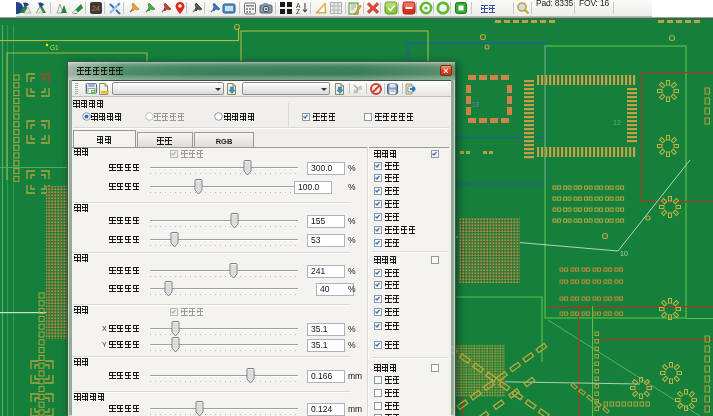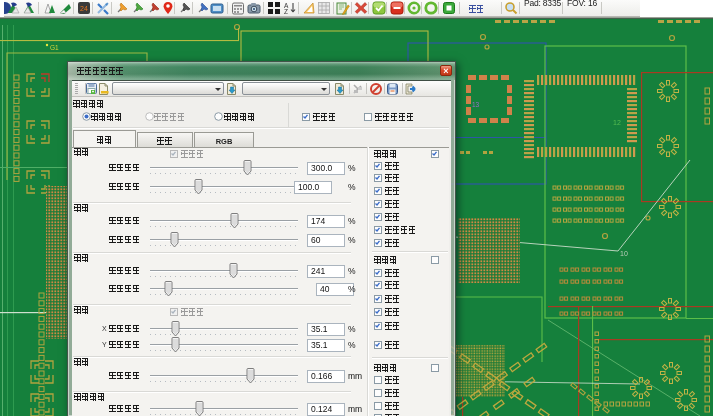--- a/index.html
+++ b/index.html
@@ -15,21 +15,21 @@
   linear-gradient(currentColor,currentColor) 0 1.6px/1px 3px no-repeat}
 .zh.grey{color:#9a9a9a}
 .zh.bold i{background:
   linear-gradient(currentColor,currentColor) 0 0/100% 1.2px no-repeat,
   linear-gradient(currentColor,currentColor) 0 3px/100% 1.2px no-repeat,
   linear-gradient(currentColor,currentColor) 0 100%/100% 1.2px no-repeat,
   linear-gradient(currentColor,currentColor) 3px 0/1.2px 100% no-repeat,
   linear-gradient(currentColor,currentColor) 0 1.6px/1.2px 3px no-repeat,
   linear-gradient(currentColor,currentColor) 100% 0/1px 100% no-repeat}
 
-#tbar{position:absolute;left:4px;top:0;width:636px;height:17px;background:linear-gradient(#fbfbfa,#ededea);border-bottom:1px solid #b8b8b4;white-space:nowrap;overflow:hidden}
+#tbar{position:absolute;left:16px;top:0;width:636px;height:17px;background:linear-gradient(#fbfbfa,#ededea);border-bottom:1px solid #b8b8b4;white-space:nowrap;overflow:hidden}
 #tbar .abs{line-height:0}
 .seltxt{color:#3a50a0}
 .seltxt .zh{color:#3a50a0}
 .tbtxt{font-size:8.5px;color:#222;line-height:1;letter-spacing:-0.2px}
 
 #pcb{position:absolute;left:0;top:17px}
 
 #dlg{position:absolute;left:67px;top:61px;width:389px;height:356px;font-size:8px;
  background:rgba(173,181,171,0.82);
  border:1px solid #44544a;box-shadow:2px 2px 8px rgba(0,0,20,.5), inset 0 0 0 1px rgba(255,255,255,.5)}
@@ -876,31 +876,31 @@
         <div class="abs" style="left:1px;top:56px;width:278px;height:1px;background:#fff"></div>
 <div class="abs" style="left:2px;top:57px"><b><span class="zh bold"><i></i><i></i></span></b></div>
 <div class="abs" style="left:37px;top:69.5px"><span class="zh"><i></i><i></i><i></i><i></i></span></div>
 <div class="abs" style="left:78px;top:73px;width:148px;height:1px;background:#9aa0a5"></div>
 <div class="abs" style="left:78px;top:74px;width:148px;height:1px;background:#fff"></div>
 <div class="abs tick" style="left:78px;top:79px;width:149px"></div>
 <svg class="abs" style="left:157.5px;top:66px" width="9" height="16">
           <path d="M1 1.5 Q1 0.5 2 0.5 L7 0.5 Q8 0.5 8 1.5 L8 11 L4.5 15 L1 11 Z" fill="#f2f2f2" stroke="#707070" stroke-width="0.9"></path>
           <path d="M2 2 L7 2 L7 10.5 L4.5 13.5 L2 10.5 Z" fill="#dcdcdc"></path>
         </svg>
-<div class="abs tbox" style="left:235px;top:67.5px">174</div>
+<div class="abs tbox" style="left:235px;top:67.5px">155</div>
 <div class="abs num9" style="left:276px;top:69.5px">%</div>
 <div class="abs" style="left:37px;top:88.5px"><span class="zh"><i></i><i></i><i></i><i></i></span></div>
 <div class="abs" style="left:78px;top:92px;width:148px;height:1px;background:#9aa0a5"></div>
 <div class="abs" style="left:78px;top:93px;width:148px;height:1px;background:#fff"></div>
 <div class="abs tick" style="left:78px;top:98px;width:149px"></div>
 <svg class="abs" style="left:97.5px;top:85px" width="9" height="16">
           <path d="M1 1.5 Q1 0.5 2 0.5 L7 0.5 Q8 0.5 8 1.5 L8 11 L4.5 15 L1 11 Z" fill="#f2f2f2" stroke="#707070" stroke-width="0.9"></path>
           <path d="M2 2 L7 2 L7 10.5 L4.5 13.5 L2 10.5 Z" fill="#dcdcdc"></path>
         </svg>
-<div class="abs tbox" style="left:235px;top:86.5px">60</div>
+<div class="abs tbox" style="left:235px;top:86.5px">53</div>
 <div class="abs num9" style="left:276px;top:88.5px">%</div>
 <div class="abs" style="left:1px;top:105px;width:278px;height:1px;background:#d9d9d6"></div>
         <div class="abs" style="left:1px;top:106px;width:278px;height:1px;background:#fff"></div>
 <div class="abs" style="left:2px;top:107px"><b><span class="zh bold"><i></i><i></i></span></b></div>
 <div class="abs" style="left:37px;top:119.5px"><span class="zh"><i></i><i></i><i></i><i></i></span></div>
 <div class="abs" style="left:78px;top:123px;width:148px;height:1px;background:#9aa0a5"></div>
 <div class="abs" style="left:78px;top:124px;width:148px;height:1px;background:#fff"></div>
 <div class="abs tick" style="left:78px;top:129px;width:149px"></div>
 <svg class="abs" style="left:156.5px;top:116px" width="9" height="16">
           <path d="M1 1.5 Q1 0.5 2 0.5 L7 0.5 Q8 0.5 8 1.5 L8 11 L4.5 15 L1 11 Z" fill="#f2f2f2" stroke="#707070" stroke-width="0.9"></path>

